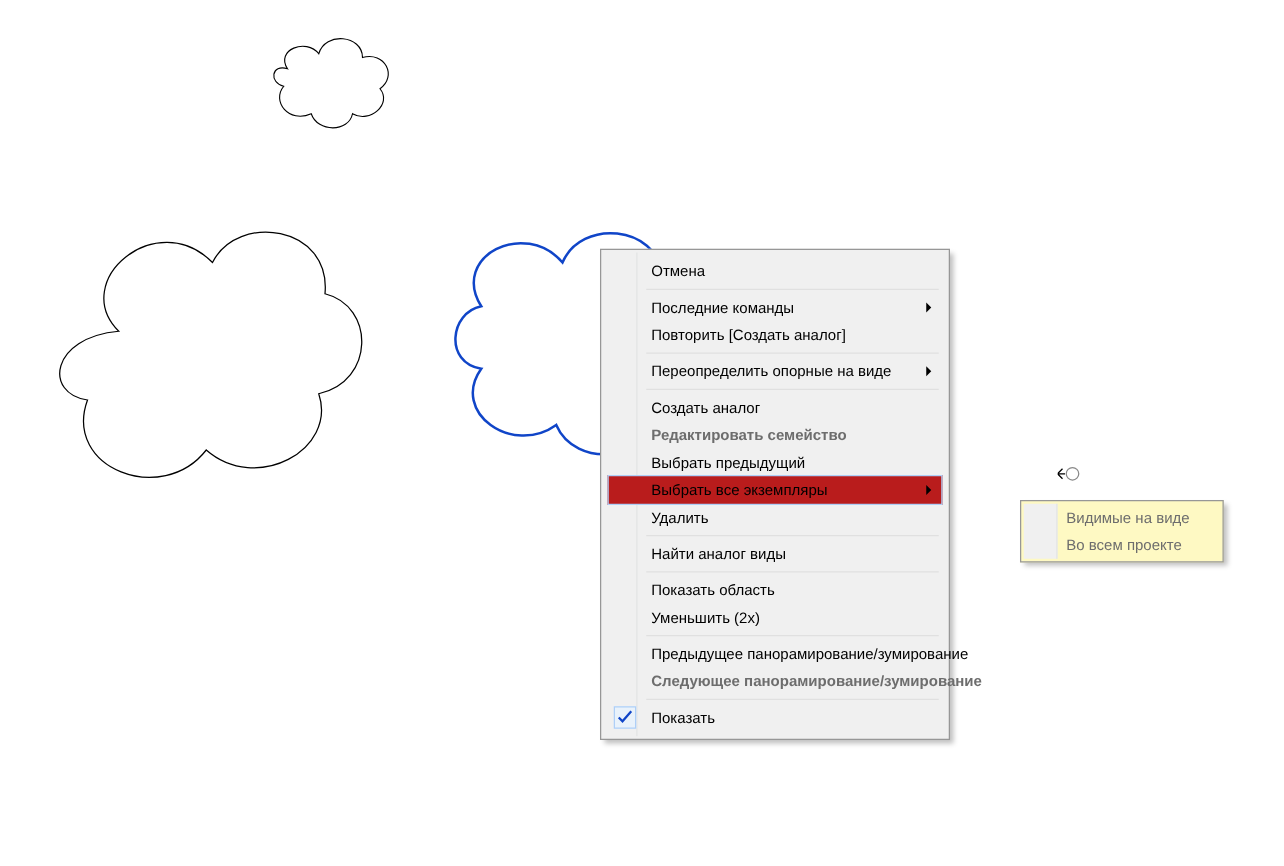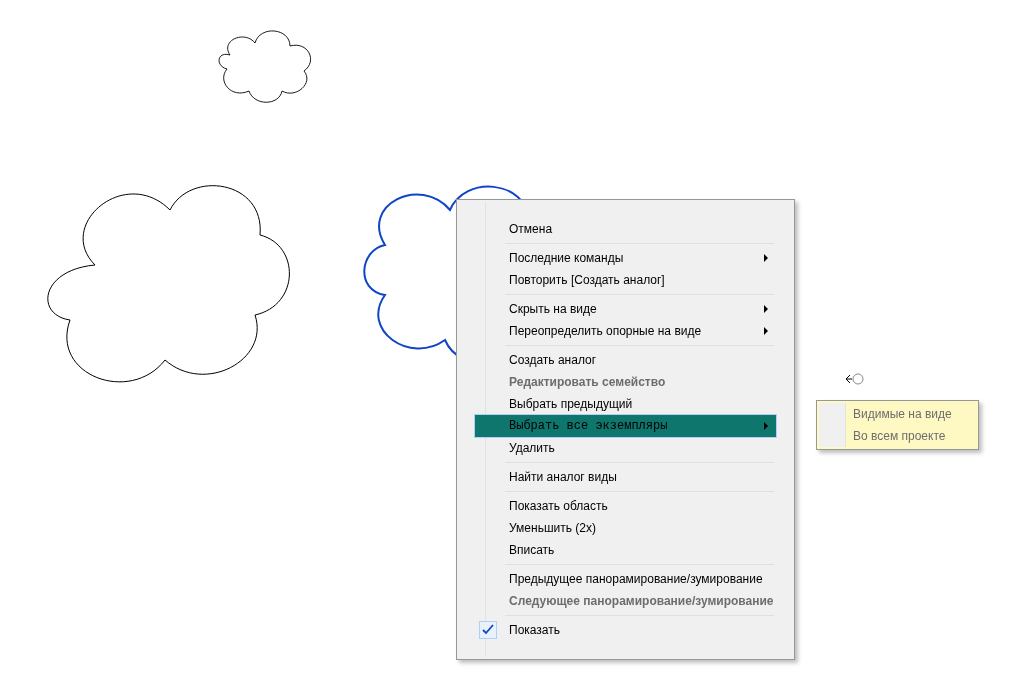--- a/index.html
+++ b/index.html
@@ -16,26 +16,26 @@
   }
   .canvas {
     position: absolute;
     inset: 0;
   }
   svg { display: block; }
 
   .context-menu {
     position: absolute;
     top: 199px;
-    left: 456px;
-    width: 339px;
+    left: 480px;
+    width: 280px;
     background: #f0f0f0;
     border: 1px solid #979797;
     box-shadow: 3px 3px 4px rgba(0,0,0,0.25);
-    padding: 18px;
+    padding: 6px;
     box-sizing: border-box;
   }
   .context-menu .gutter {
     position: absolute;
     left: 2px;
     top: 2px;
     bottom: 2px;
     width: 26px;
     background: #f0f0f0;
     border-right: 1px solid #e2e3e3;
@@ -50,25 +50,24 @@
     padding-left: 34px;
     padding-right: 20px;
     white-space: nowrap;
     color: #000;
   }
   .menu-item.disabled {
     color: #6d6d6d;
     font-weight: bold;
   }
   .menu-item.highlight {
-    background: #0f766e;
+    background: #b91c1c;
     border: 1px solid #aecff7;
     margin: -1px;
     height: 22px;
-    font-family: Liberation Mono, monospace;
   }
   .menu-item .arrow {
     position: absolute;
     right: 8px;
     top: 50%;
     transform: translateY(-50%);
     width: 0; height: 0;
     border-top: 4px solid transparent;
     border-bottom: 4px solid transparent;
     border-left: 4px solid #000;
@@ -157,34 +156,32 @@
 </div>
 
 <div class="context-menu">
   <div class="gutter"></div>
   <div class="menu-items" id="ctx-items">
       <div class="menu-item"><span>Отмена</span></div>
       <div class="menu-sep"></div>
       <div class="menu-item"><span>Последние команды</span><span class="arrow"></span></div>
       <div class="menu-item"><span>Повторить [Создать аналог]</span></div>
       <div class="menu-sep"></div>
-      <div class="menu-item"><span>Скрыть на виде</span><span class="arrow"></span></div>
       <div class="menu-item"><span>Переопределить опорные на виде</span><span class="arrow"></span></div>
       <div class="menu-sep"></div>
       <div class="menu-item"><span>Создать аналог</span></div>
       <div class="menu-item disabled"><span>Редактировать семейство</span></div>
       <div class="menu-item"><span>Выбрать предыдущий</span></div>
       <div class="menu-item highlight"><span>Выбрать все экземпляры</span><span class="arrow"></span></div>
       <div class="menu-item"><span>Удалить</span></div>
       <div class="menu-sep"></div>
       <div class="menu-item"><span>Найти аналог виды</span></div>
       <div class="menu-sep"></div>
       <div class="menu-item"><span>Показать область</span></div>
       <div class="menu-item"><span>Уменьшить (2x)</span></div>
-      <div class="menu-item"><span>Вписать</span></div>
       <div class="menu-sep"></div>
       <div class="menu-item"><span>Предыдущее панорамирование/зумирование</span></div>
       <div class="menu-item disabled"><span>Следующее панорамирование/зумирование</span></div>
       <div class="menu-sep"></div>
       <div class="menu-item"><span>Показать</span><span class="check-icon">
           <svg width="12" height="12">
             <path d="M1 6 L4 9 L11 1" stroke="#1045c8" stroke-width="1.8" fill="none"></path>
           </svg>
         </span></div>
     </div>

